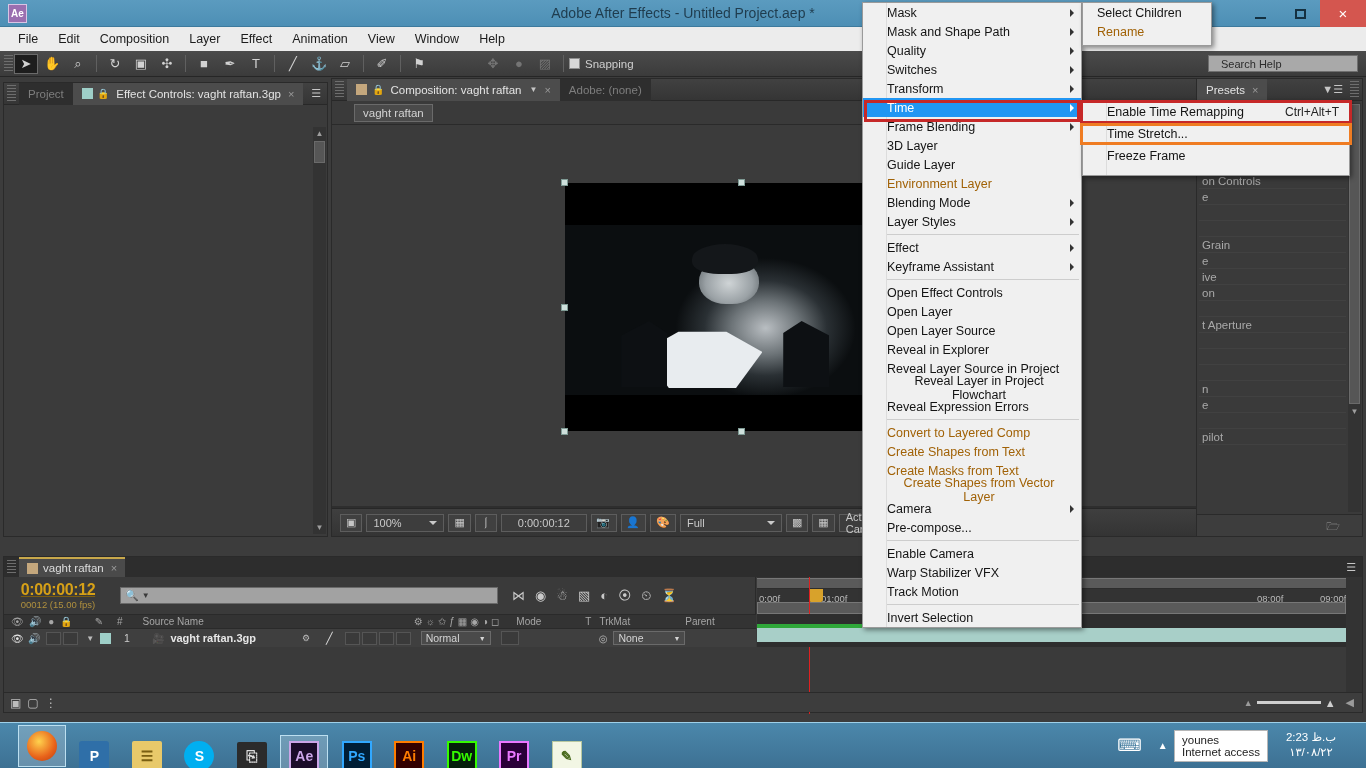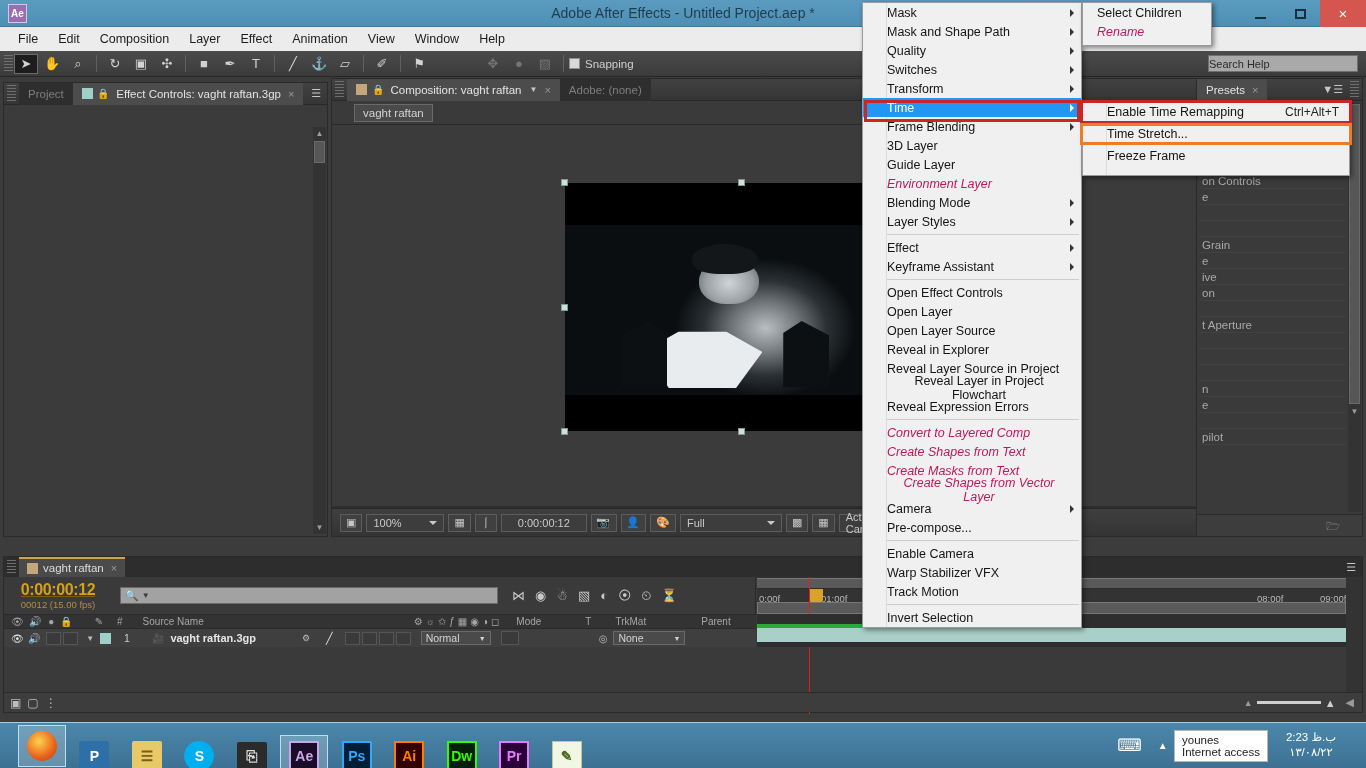--- a/index.html
+++ b/index.html
@@ -35,21 +35,21 @@
     background:repeating-linear-gradient(to bottom,#6e6e6e 0 1px,transparent 1px 3px); }
   .tool { width:24px; height:20px; margin:0 1px; display:flex; align-items:center;
     justify-content:center; color:#d2d2d2; font-size:13px; position:relative; }
   .tool.sel { background:#1d1d1d; border:1px solid #6a6a6a; }
   .tsep { width:1px; height:17px; background:#2b2b2b; margin:0 5px;
     border-right:1px solid #606060; }
   .snapbox { width:11px; height:11px; border:1px solid #8e8e8e; background:#d8d8d8; }
   .snaplbl { font-size:11.5px; color:#cfcfcf; margin-left:5px; }
   .searchhelp { position:absolute; right:8px; top:4px; width:150px; height:17px;
     background:#a9a9a9; border:1px solid #6f6f6f; font-size:11px; color:#2b2b2b;
-    padding-left:0; line-height:16px; }
+    padding-left:12px; line-height:16px; }
 
   
   .panel { position:absolute; background:#3a3a3a; }
   .ptabbar { height:22px; background:linear-gradient(#414141,#353535);
     display:flex; align-items:center; border-bottom:1px solid #282828; }
   .ptab { height:22px; display:flex; align-items:center; padding:0 9px;
     font-size:11.5px; color:#b4b4b4; background:#333; }
   .ptab.active { background:#4c4c4c; color:#e3e3e3; }
   .ptab.inactive { background:#2e2e2e; color:#7e7e7e; }
   .swatch { width:11px; height:11px; margin-right:5px; }
@@ -139,21 +139,21 @@
     background:#5a5a5a; border:1px solid #777; }
   .tl-foot { position:absolute; left:0; right:0; bottom:0; height:20px;
     background:#3d3d3d; border-top:1px solid #2a2a2a; display:flex; align-items:center;
     padding-left:6px; }
 
   
   .ctxmenu { position:absolute; background:#f0f0f0; border:1px solid #9a9a9a;
     box-shadow:2px 2px 5px rgba(0,0,0,.45); }
   .ctxitem { height:19px; display:flex; align-items:center; font-size:12.5px;
     color:#141414; padding-left:24px; padding-right:10px; position:relative; }
-  .ctxitem.dis { color:#be185d;font-style:italic; }
+  .ctxitem.dis { color:#a16207; }
   .ctxitem.hl { background:#2196f3; color:#fff; }
   .ctxitem .arr { position:absolute; right:7px; border-left:4px solid #333;
     border-top:4px solid transparent; border-bottom:4px solid transparent; }
   .ctxitem.hl .arr { border-left-color:#fff; }
   .ctxsep { height:1px; background:#cdcdcd; margin:3px 2px; }
   .ctxgutter { position:absolute; left:0; top:0; bottom:0; width:24px; background:#f0f0f0;
     border-right:1px solid #dcdcdc; }
   .ctxitem .sc { margin-left:auto; font-size:12px; color:#222; padding-left:26px; }
   .hlbox-red { position:absolute; border:3px solid #c62828; pointer-events:none; }
   .hlbox-org { position:absolute; border:3px solid #ef7c22; pointer-events:none; }
@@ -406,21 +406,21 @@
       <span style="margin-left:7px">👁</span>
       <span style="margin-left:6px">🔊</span>
       <span style="margin-left:6px">●</span>
       <span style="margin-left:6px">🔒</span>
       <span style="margin-left:22px">✎</span>
       <span style="margin-left:14px">#</span>
       <span style="margin-left:20px">Source Name</span>
       <span style="margin-left:210px;letter-spacing:3px">⚙☼✩ƒ▦◉◑◻</span>
       <span style="margin-left:14px">Mode</span>
       <span style="margin-left:44px">T</span>
-      <span style="margin-left:24px">TrkMat</span>
+      <span style="margin-left:8px">TrkMat</span>
       <span style="margin-left:55px">Parent</span>
     </div>
 
     <div class="layerrow">
       <span style="margin-left:7px;font-size:10px">👁</span>
       <span style="margin-left:5px;font-size:10px">🔊</span>
       <span class="cellbox" style="margin-left:5px"></span>
       <span class="cellbox"></span>
       <span style="margin-left:6px;font-size:8px;color:#bbb">▼</span>
       <span class="swatch" style="background:#9ecfc8;margin-left:6px"></span>

